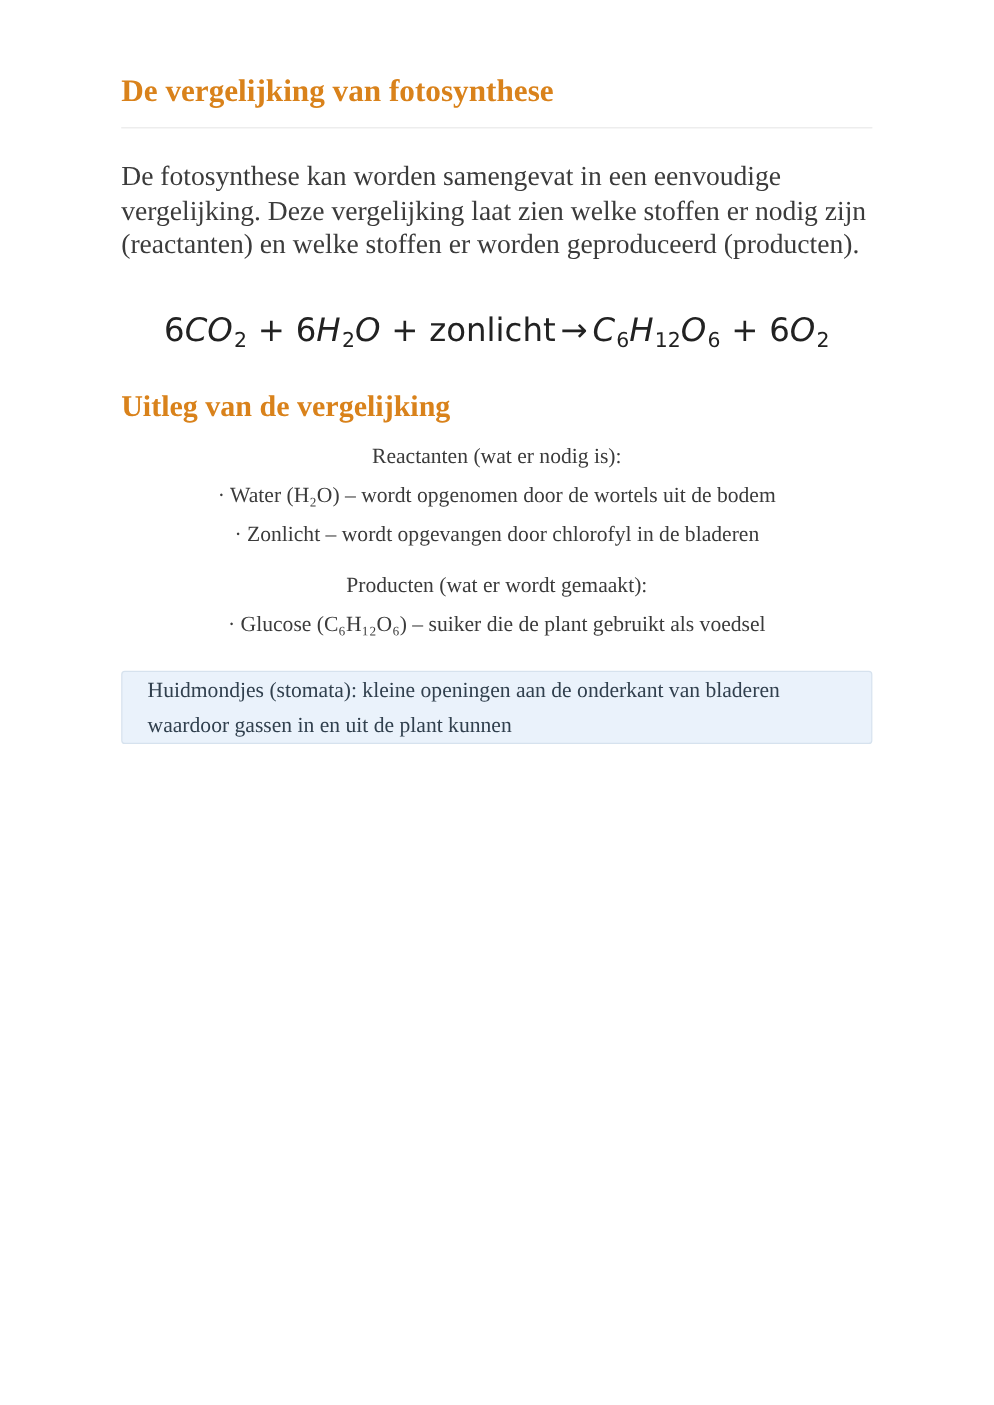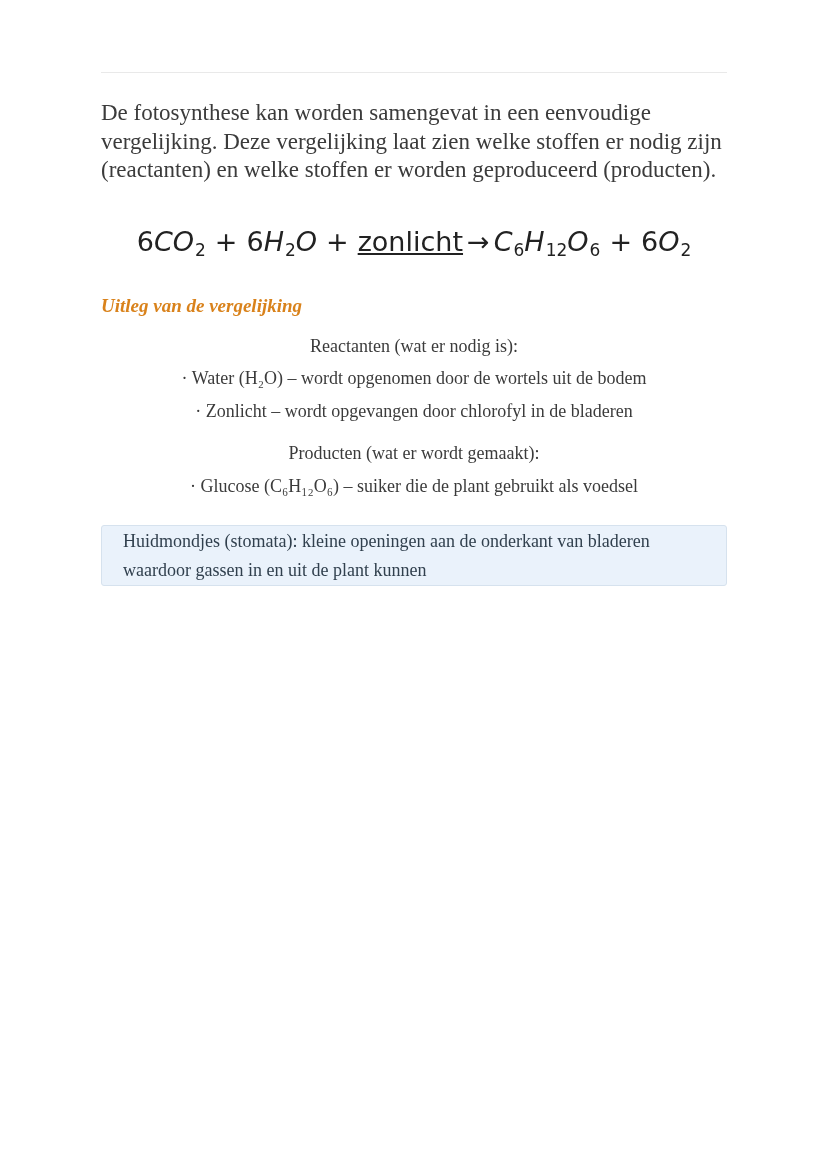--- a/index.html
+++ b/index.html
@@ -40,36 +40,35 @@
     margin-top: 39px;
     text-align: center;
     font-family: "DejaVu Sans", sans-serif;
     font-size: 27px;
     line-height: 36px;
     color: var(--equation-text, #222222);
     white-space: nowrap;
   }
   .eq-var  { font-style: italic; }
   .eq-num  { font-style: normal; }
-  .eq-word { font-style: normal; text-decoration: underline; }
+  .eq-word { font-style: normal; }
   .eq-sub  {
     font-style: normal;
     font-size: 17px;
     vertical-align: -5px;
     margin-left: 1px;
   }
   .eq-op    { margin: 0 9px; }
   .eq-arrow { margin: 0 4px; }
   h2.section-heading {
     margin: 25px 0 0 0;
-    font-size: 19px;
+    font-size: 25px;
     line-height: 26px;
     font-weight: 700;
     color: var(--accent, #d9821b);
-    font-style: italic;
   }
   .group {
     margin-top: 13px;
     font-size: 18px;
     line-height: 28.5px;
     color: var(--body-text, #3b3b3b);
   }
   .group.products { margin-top: 14px; }
   .group .line { margin: 4px; text-align: center; }
   .note-box {
@@ -85,20 +84,21 @@
     font-size: 18px;
     line-height: 28.5px;
     color: var(--note-text, #31404e);
   }
 </style>
 </head>
 <body>
 
 <div class="page">
 
+  <h1 class="page-title">De vergelijking van fotosynthese</h1>
   <hr class="title-divider">
 
   <p class="body-text">De fotosynthese kan worden samengevat in een eenvoudige vergelijking. Deze vergelijking laat zien welke stoffen er nodig zijn (reactanten) en welke stoffen er worden geproduceerd (producten).</p>
 
   <div class="equation">
     <span class="eq-num">6</span><span class="eq-var">CO</span><span class="eq-sub">2</span><span class="eq-op">+</span><span class="eq-num">6</span><span class="eq-var">H</span><span class="eq-sub">2</span><span class="eq-var">O</span><span class="eq-op">+</span><span class="eq-word">zonlicht</span><span class="eq-arrow">→</span><span class="eq-var">C</span><span class="eq-sub">6</span><span class="eq-var">H</span><span class="eq-sub">12</span><span class="eq-var">O</span><span class="eq-sub">6</span><span class="eq-op">+</span><span class="eq-num">6</span><span class="eq-var">O</span><span class="eq-sub">2</span>
   </div>
 
 
   <h2 class="section-heading">Uitleg van de vergelijking</h2>

